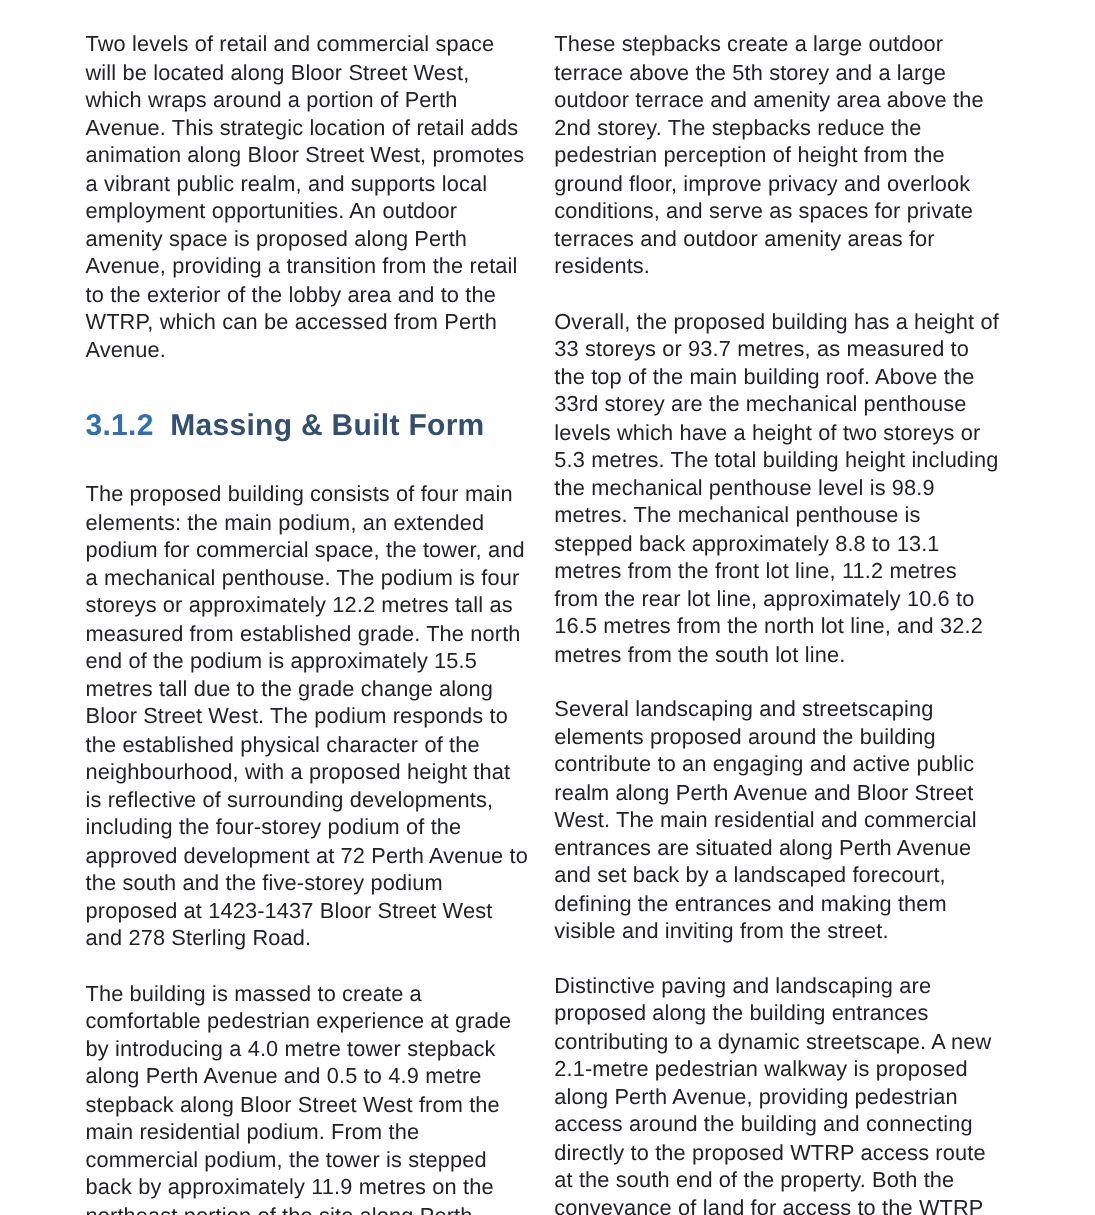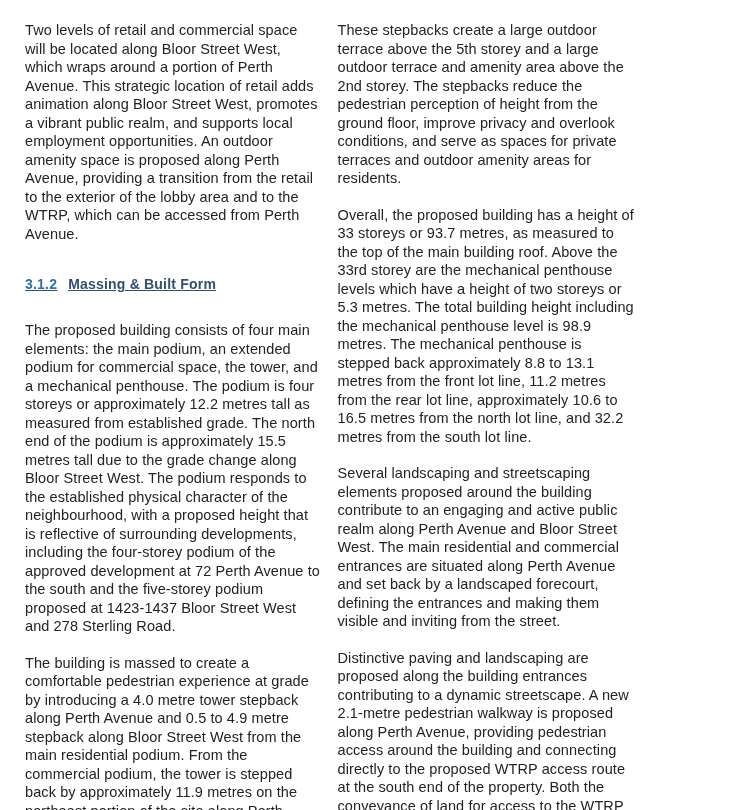--- a/index.html
+++ b/index.html
@@ -15,40 +15,40 @@
     color: #212327;
     -webkit-font-smoothing: antialiased;
   }
   .page {
     box-sizing: border-box;
     width: 654px;
     height: 810px;
     padding: 21px 20px 0 25px;
     display: flex;
     gap: 16px;
+    margin-left: 32px;
   }
   .column {
     width: 331px;
     min-width: 0;
   }
   .body-para {
     font-size: 14.5px;
     line-height: 18.5px;
     letter-spacing: 0.1px;
     margin: 0 0 18px 0;
     color: #212327;
   }
   .section-heading {
-    font-size: 14px;
+    font-size: 20px;
     line-height: 24px;
     font-weight: 700;
     letter-spacing: 0.2px;
     margin: 29px 0 25px 0;
     color: #34506e;
-    text-decoration: underline;
   }
   .section-number {
     color: #2f6fb2;
     margin-right: 11px;
   }
 </style>
 </head>
 <body>
 
 <div class="page">

